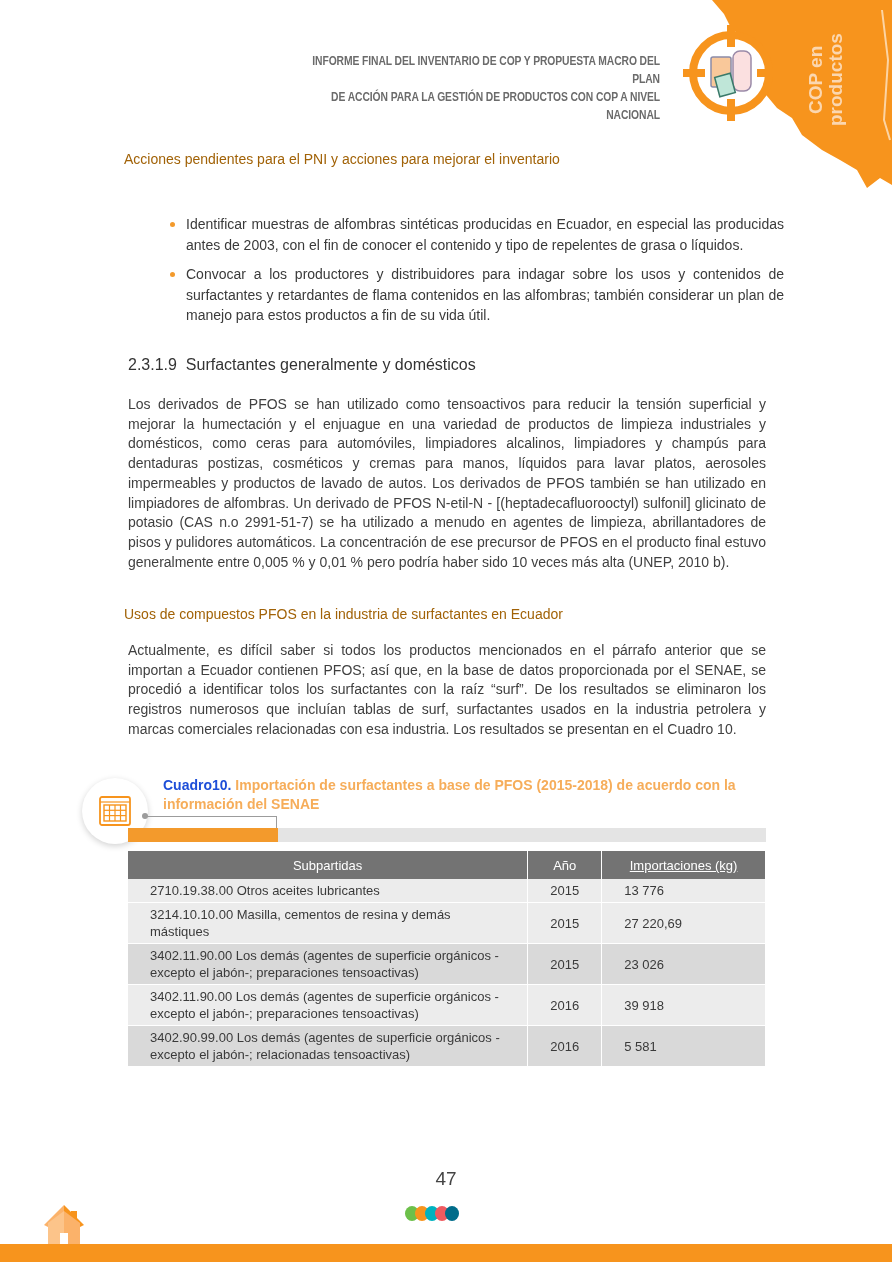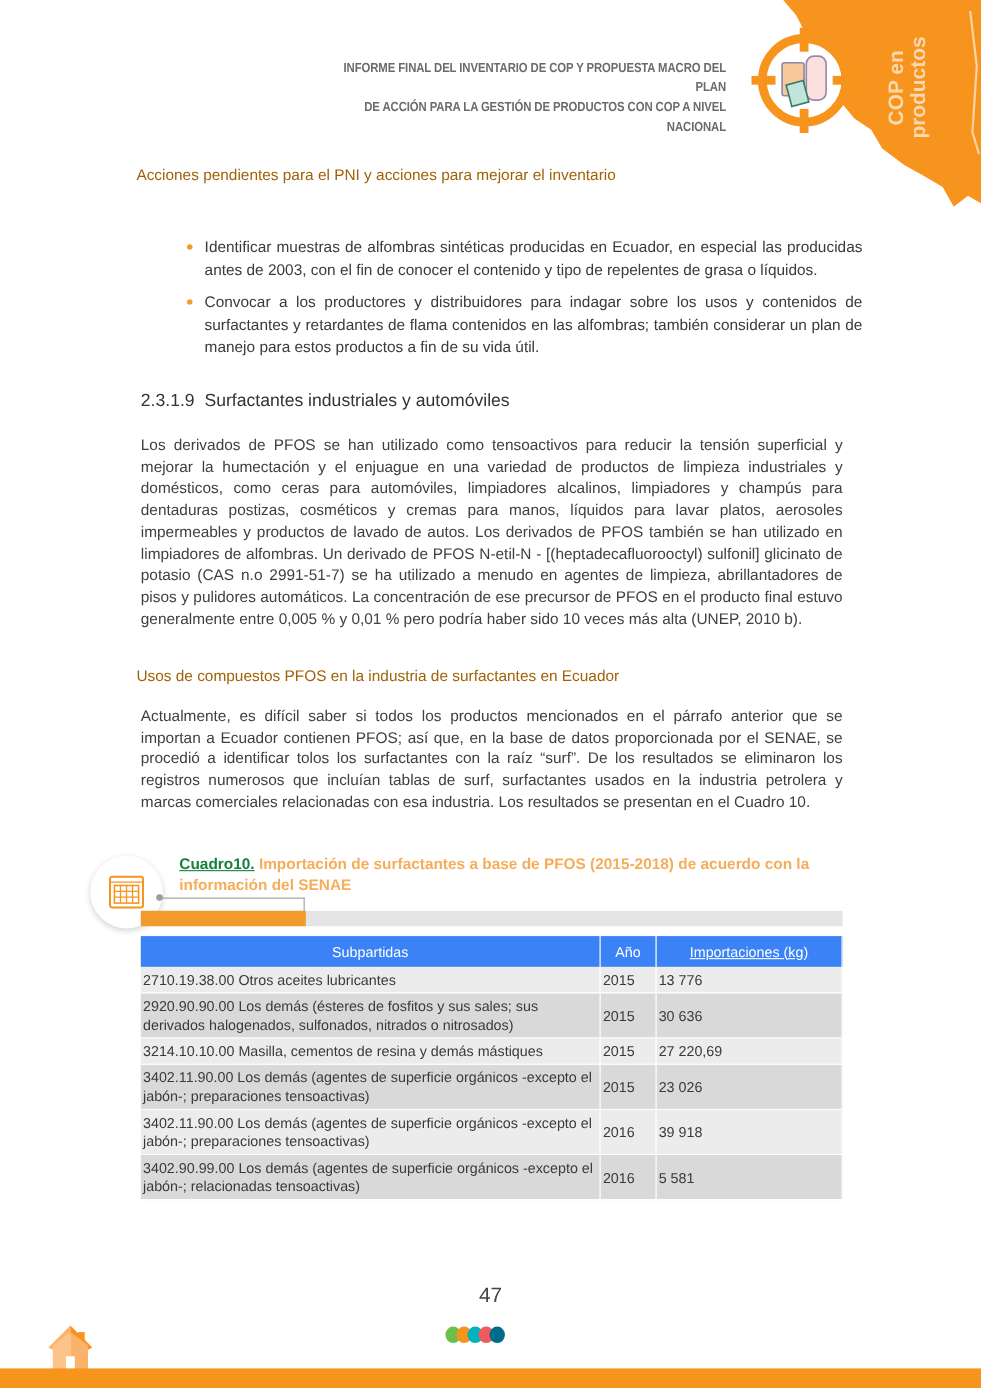--- a/index.html
+++ b/index.html
@@ -26,39 +26,39 @@
   }
   .bullets { position: absolute; left: 150px; top: 198px; width: 618px; margin: 16px; padding: 0; list-style: none; }
   .bullets li { position: relative; padding-left: 20px; font-size: 14px; line-height: 20.5px; color: #3a3a3a; margin-bottom: 9px; text-align: justify; }
   .bullets li .dot { position: absolute; left: 4px; top: 8px; width: 5px; height: 5px; border-radius: 50%; background: #f39a2c; }
   .section-title { position: absolute; left: 128px; top: 356px; font-size: 16px; color: #333; }
   .para { position: absolute; left: 128px; width: 638px; font-size: 14px; line-height: 19.7px; color: #404040; text-align: justify; }
   .cuadro-title {
     position: absolute; left: 163px; top: 776px; width: 605px;
     font-weight: bold; font-size: 14px; line-height: 19px; color: #f6ad5a;
   }
-  .cuadro-title .num { color: #15803d; text-decoration: underline; }
+  .cuadro-title .num { color: #1d4ed8; }
   .icon-circle {
     position: absolute; left: 82px; top: 778px; width: 66px; height: 66px; border-radius: 50%;
     background: #fff; box-shadow: 0 2px 6px rgba(0,0,0,0.18);
     display: flex; align-items: center; justify-content: center;
   }
   .connector { position: absolute; left: 146px; top: 816px; width: 130px; height: 12px; border-top: 1px solid #9c9c9c; border-right: 1px solid #9c9c9c; }
   .connector-dot { position: absolute; left: 142px; top: 813px; width: 6px; height: 6px; border-radius: 50%; background: #9c9c9c; }
   .bar-gray { position: absolute; left: 128px; top: 828px; width: 638px; height: 14px; background: #e4e4e4; }
   .bar-orange { position: absolute; left: 128px; top: 828px; width: 150px; height: 14px; background: #f39a2c; }
   table.data {
     position: absolute; left: 128px; top: 851px; width: 638px;
     border-collapse: collapse; font-size: 13px; color: #3a3a3a;
   }
   table.data th {
-    background: #3b82f6; color: #fff; font-weight: normal; height: 26px;
+    background: #737373; color: #fff; font-weight: normal; height: 26px;
     border-right: 1px solid #fff; font-size: 13px;
   }
-  table.data td { border-right: 1px solid #fff; border-bottom: 1px solid #fff; padding: 3px 2px; line-height: 17px; }
+  table.data td { border-right: 1px solid #fff; border-bottom: 1px solid #fff; padding: 3px 22px; line-height: 17px; }
   table.data tr.r-light td { background: #ececec; }
   table.data tr.r-dark td { background: #d9d9d9; }
   table.data td.c { }
   .col1 { width: 422px; } .col2 { width: 48px; } .col3 { width: 168px; text-decoration: underline; }
   .page-num { position: absolute; left: 0; width: 892px; top: 1168px; text-align: center; font-size: 19px; color: #444; }
   .dots { position: absolute; left: 405px; top: 1206px; display: flex; }
   .dots span { width: 14px; height: 15px; border-radius: 50%; margin-right: -4px; }
   .footer-bar { position: absolute; left: 0; top: 1244px; width: 892px; height: 18px; background: #f7941d; }
   .home { position: absolute; left: 40px; top: 1205px; }
 </style>
@@ -90,21 +90,21 @@
 </div>
 
 <div class="subhead" style="top:151px">Acciones pendientes para el PNI y acciones para mejorar el inventario</div>
 <ul class="bullets">
   <li><span class="dot"></span><span>Identificar muestras de alfombras sintéticas producidas en Ecuador, en especial las pro­ducidas antes de 2003, con el fin de conocer el contenido y tipo de repelentes de grasa o líquidos.</span></li>
   <li><span class="dot"></span><span>Convocar a los productores y distribuidores para indagar sobre los usos y contenidos de surfactantes y retardantes de flama contenidos en las alfombras; también considerar un plan de manejo para estos productos a fin de su vida útil.</span></li>
 </ul>
 
 <div class="section-title">
   <span>2.3.1.9</span>&nbsp;
-  <span>Surfactantes industriales y automóviles</span>
+  <span>Surfactantes generalmente y domésticos</span>
 </div>
 <div class="para" style="top:395px">Los derivados de PFOS se han utilizado como tensoactivos para reducir la tensión superficial y mejorar la humectación y el enjuague en una variedad de productos de limpieza industriales y domésticos, como ceras para automóviles, limpiadores alcalinos, limpiadores y champús para dentaduras postizas, cosméticos y cremas para manos, líquidos para lavar platos, aerosoles impermeables y productos de lavado de autos. Los derivados de PFOS también se han utilizado en limpiadores de alfombras. Un derivado de PFOS N-etil-N - [(heptadecafluorooctyl) sulfonil] glicinato de potasio (CAS n.o 2991-51-7) se ha utilizado a menudo en agentes de limpieza, abri­llantadores de pisos y pulidores automáticos. La concentración de ese precursor de PFOS en el producto final estuvo generalmente entre 0,005 % y 0,01 % pero podría haber sido 10 veces más alta (UNEP, 2010 b).</div>
 <div class="subhead" style="top:606px">Usos de compuestos PFOS en la industria de surfactantes en Ecuador</div>
 <div class="para" style="top:641px">Actualmente, es difícil saber si todos los productos mencionados en el párrafo anterior que se importan a Ecuador contienen PFOS; así que, en la base de datos proporcionada por el SENAE, se procedió a identificar tolos los surfactantes con la raíz “surf”. De los resultados se eliminaron los registros numerosos que incluían tablas de surf, surfactantes usados en la industria petro­lera y marcas comerciales relacionadas con esa industria. Los resultados se presentan en el Cuadro 10.</div>
 
 <div class="icon-circle">
   <svg width="34" height="34" viewBox="0 0 34 34">
     <rect x="2" y="3" width="30" height="28" rx="2" fill="none" stroke="#f7941d" stroke-width="1.8"></rect>
     <line x1="2" y1="8" x2="32" y2="8" stroke="#f7941d" stroke-width="1.2"></line>
     <rect x="6" y="11" width="22" height="16" fill="none" stroke="#f7941d" stroke-width="1.4"></rect>
@@ -129,25 +129,20 @@
       <th class="col1">Subpartidas</th>
       <th class="col2">Año</th>
       <th class="col3">Importaciones (kg)</th>
     </tr>
   </thead>
   <tbody>
     <tr class="r-light">
       <td>2710.19.38.00 Otros aceites lubricantes</td>
       <td class="c">2015</td>
       <td class="c">13 776</td>
-    </tr>
-    <tr class="r-dark">
-      <td>2920.90.90.00 Los demás (ésteres de fosfitos y sus sales; sus derivados halogenados, sulfonados, nitrados o nitrosados)</td>
-      <td class="c">2015</td>
-      <td class="c">30 636</td>
     </tr>
     <tr class="r-light">
       <td>3214.10.10.00 Masilla, cementos de resina y demás mástiques</td>
       <td class="c">2015</td>
       <td class="c">27 220,69</td>
     </tr>
     <tr class="r-dark">
       <td>3402.11.90.00 Los demás (agentes de superficie orgánicos -excepto el jabón-; preparaciones tensoactivas)</td>
       <td class="c">2015</td>
       <td class="c">23 026</td>

